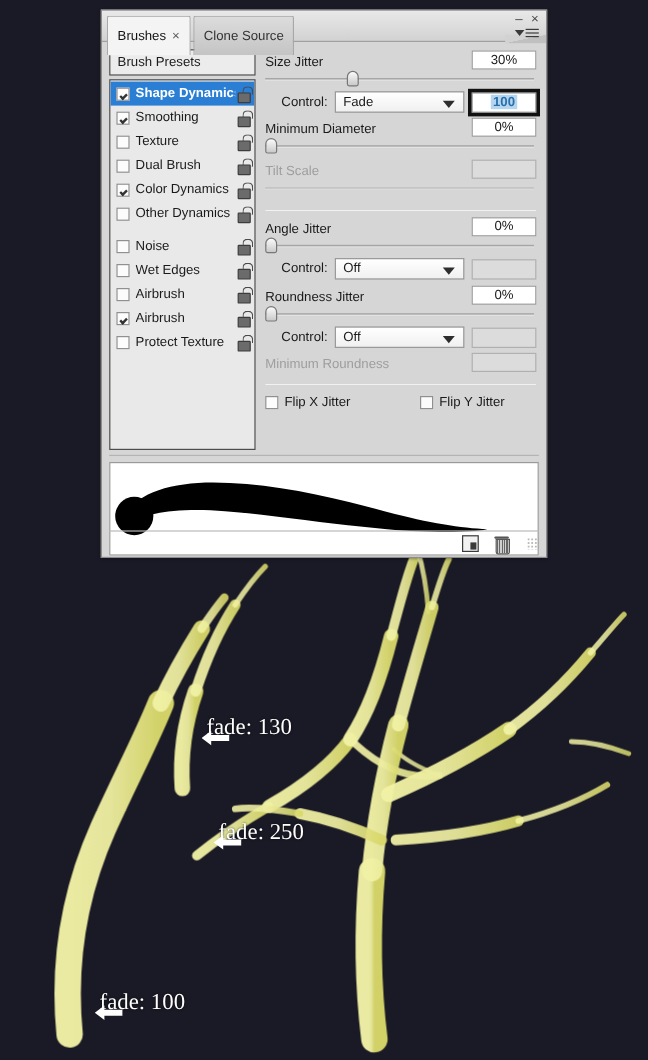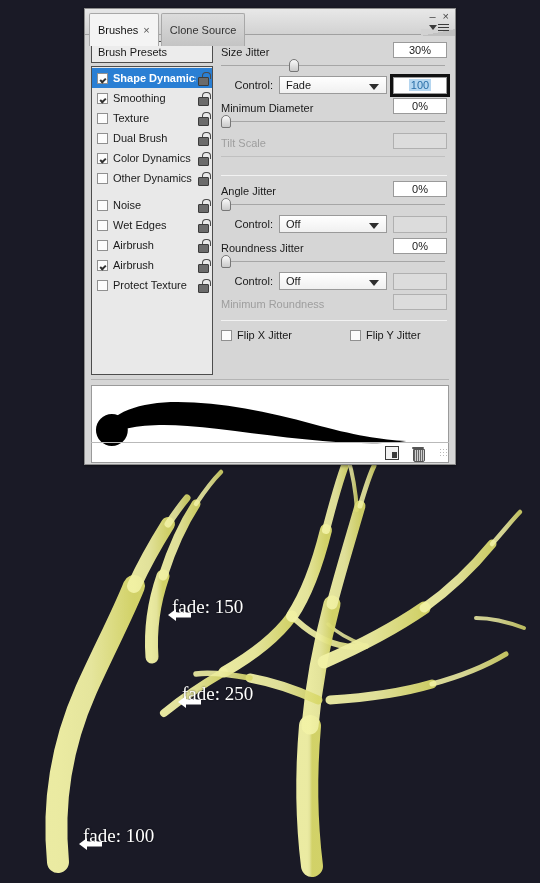--- a/index.html
+++ b/index.html
@@ -182,21 +182,21 @@
     cursor:pointer;
     margin-right: 6px;
   }
   .dd .caret { position:absolute; right:7px; top:7px; width:0;height:0;
     border-left:5px solid transparent;border-right:5px solid transparent;border-top:6px solid #2e2e2e; }
   .sidebox {
     width: 54px; height: 17px;
     border: 1px solid #9a9a9a;
     background: #fff;
     font-size: 11px;
-    display:flex; align-items:center; justify-content:center;
+    display:flex; align-items:center; justify-content:center;font-weight:bold;
   }
   .sidebox.dim { background:#dcdcdc; border-color:#b0b0b0; }
   .sidebox.focused {
     outline: 3px solid #111;
     background: #fff;
   }
   .sidebox.focused span { background:#b5d6f0; color:#2a6fa8; padding:0 2px; }
 
   .hr { height:1px; background:#b4b4b4; border-bottom:1px solid #f2f2f2; margin:6px 0 4px 0; }
 
@@ -316,21 +316,21 @@
     <path d="M524 628 C 508 622, 492 618, 476 618" stroke-width="4" opacity="0.85"></path>
   </g>
 </svg>
 
 <div class="annot" style="left:168px; top:596px;">
   <span class="arrow-left">
     <svg width="24" height="16" viewBox="0 0 24 16">
         <path d="M0 8 L8 2 L8 5.5 L23 5.5 L23 10.5 L8 10.5 L8 14 Z" fill="#ffffff"></path>
       </svg>
   </span>
-  <span>fade: 150</span>
+  <span>fade: 130</span>
 </div>
 
 <div class="annot" style="left:178px; top:683px;">
   <span class="arrow-left">
     <svg width="24" height="16" viewBox="0 0 24 16">
         <path d="M0 8 L8 2 L8 5.5 L23 5.5 L23 10.5 L8 10.5 L8 14 Z" fill="#ffffff"></path>
       </svg>
   </span>
   <span>fade: 250</span>
 </div>

